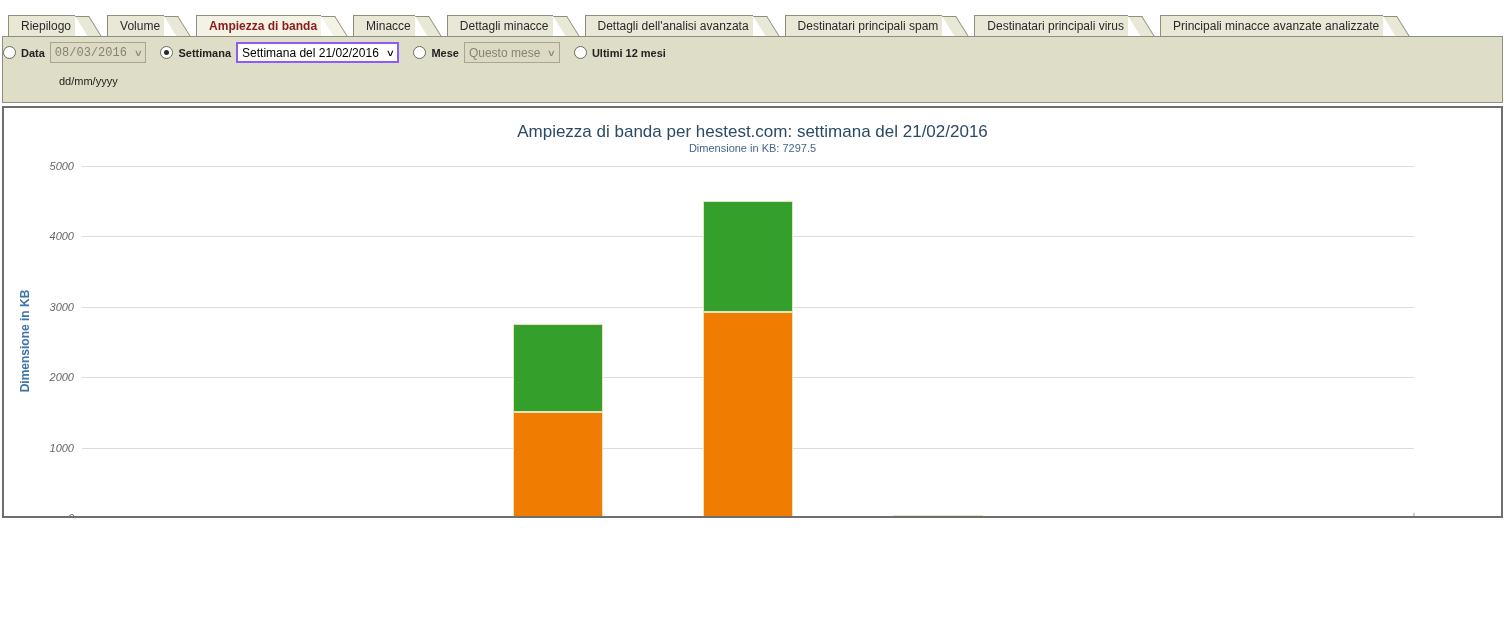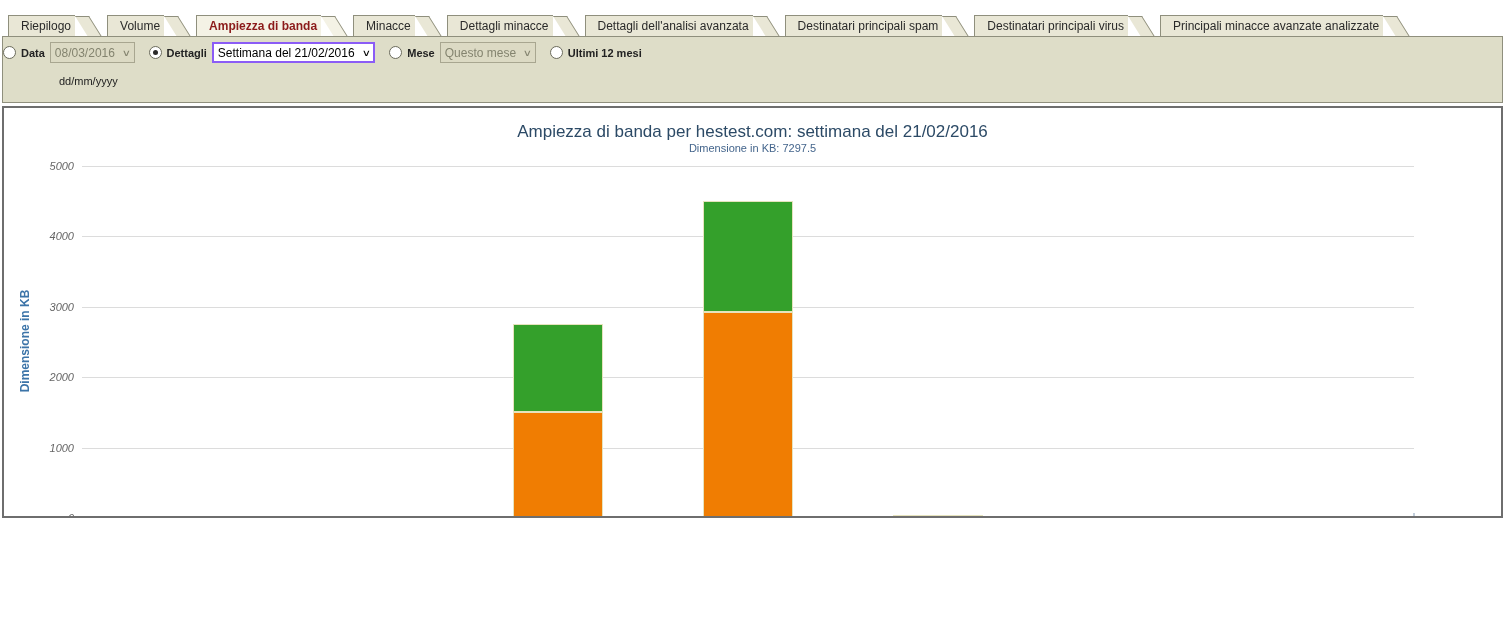--- a/index.html
+++ b/index.html
@@ -60,25 +60,25 @@
     <div class="tab">Destinatari principali spam</div>
     <div class="tab">Destinatari principali virus</div>
     <div class="tab">Principali minacce avanzate analizzate</div>
   </div>
 
 <div class="filterbar">
   <div class="filter-row" id="filter-row">
       <div class="radio"></div>
       <div class="radio-label">Data</div>
       <div class="select disabled">
-        <div style="display: inline;">08/03/2016</div>
+        <div style="display: inline; font-family: Liberation Mono, monospace;">08/03/2016</div>
         <div class="chev" style="display: inline;">∨</div>
       </div>
       <div class="radio checked"></div>
-      <div class="radio-label">Dettagli</div>
+      <div class="radio-label">Settimana</div>
       <div class="select enabled">
         <div style="display: inline;">Settimana del 21/02/2016</div>
         <div class="chev" style="display: inline;">∨</div>
       </div>
       <div class="radio"></div>
       <div class="radio-label">Mese</div>
       <div class="select disabled">
         <div style="display: inline;">Questo mese</div>
         <div class="chev" style="display: inline;">∨</div>
       </div>

